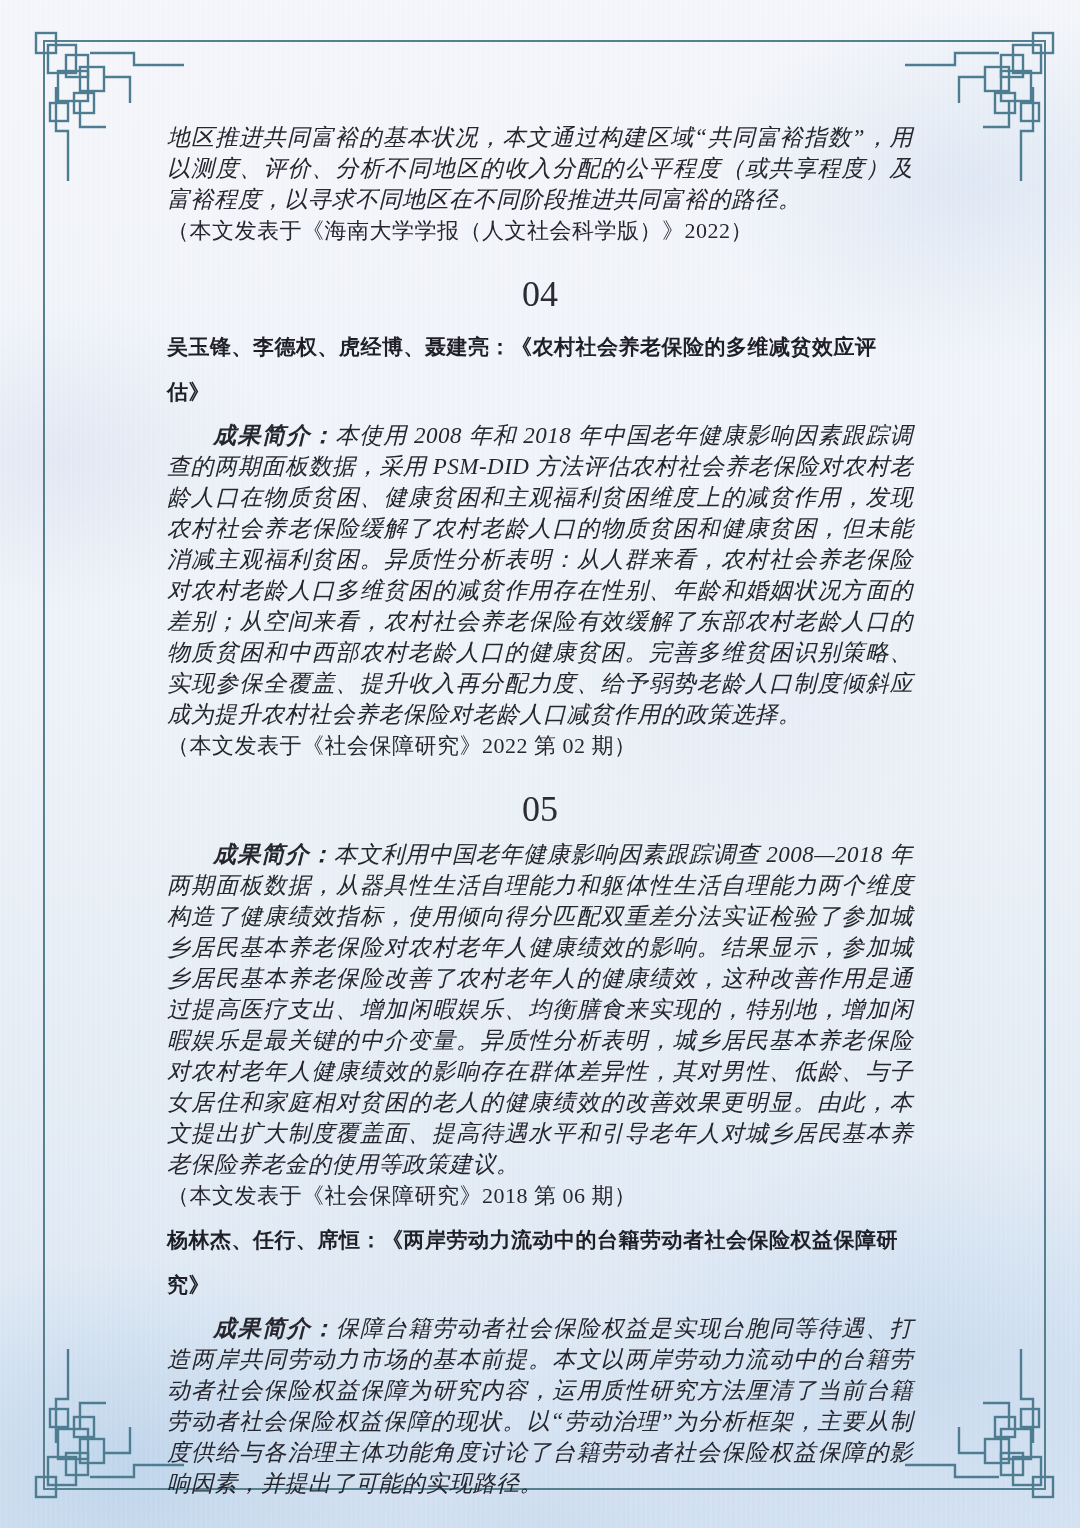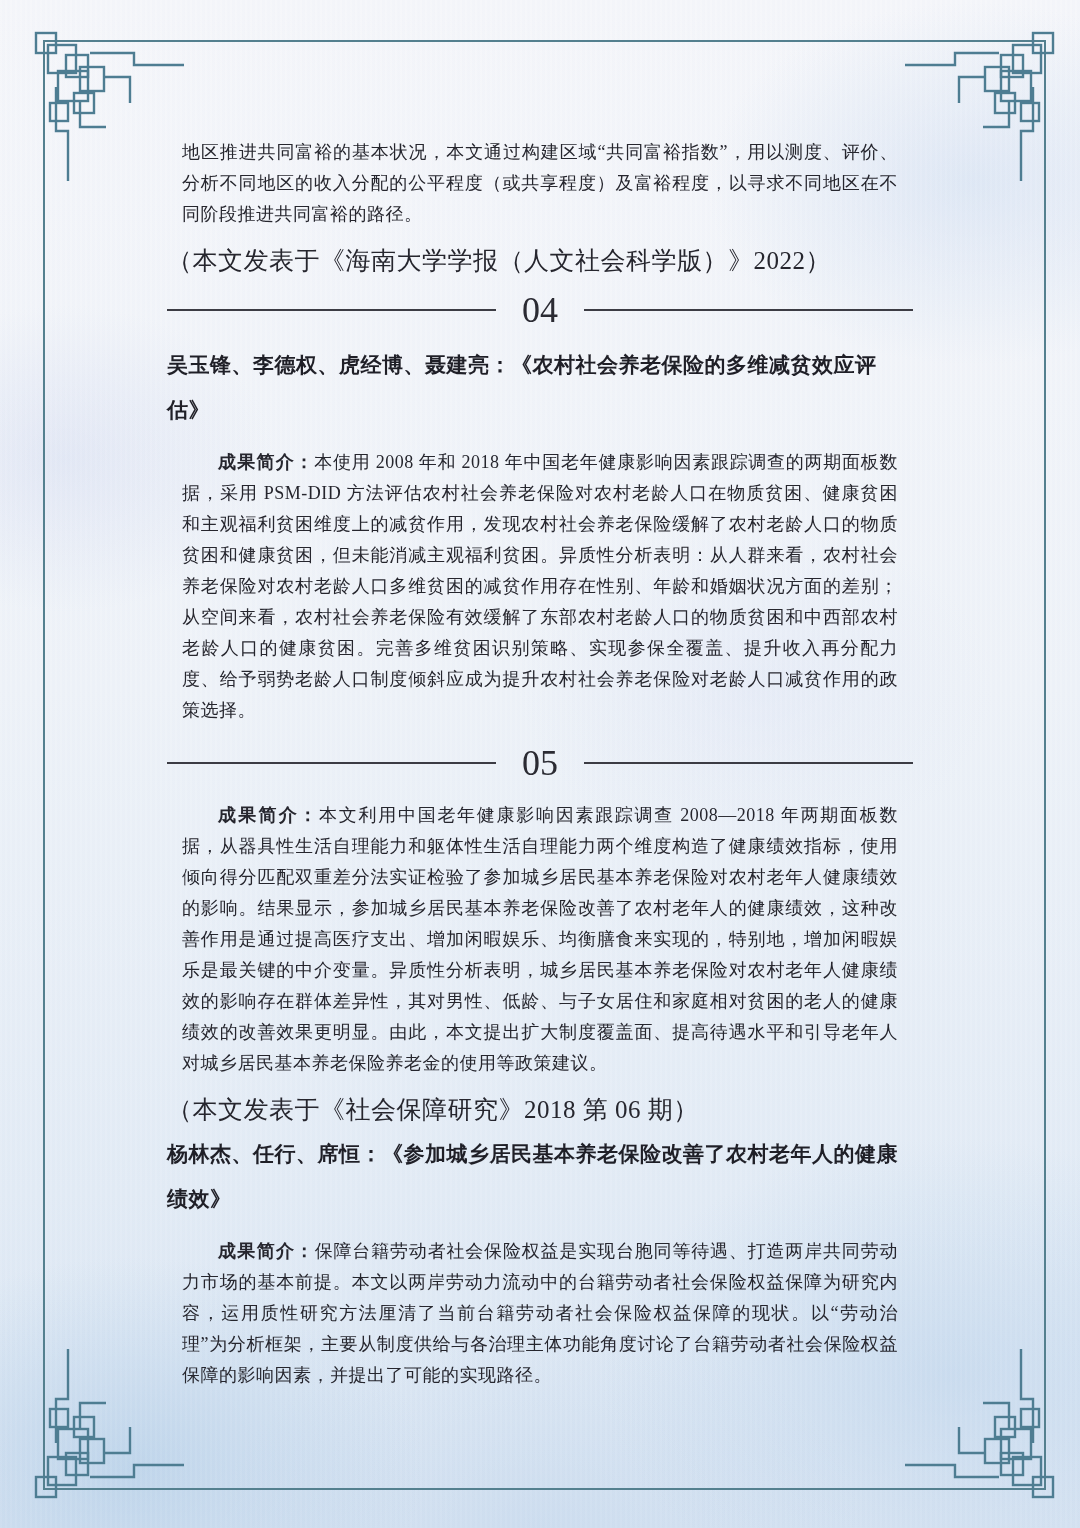--- a/index.html
+++ b/index.html
@@ -29,28 +29,29 @@
   }
   .corner{position:absolute;width:170px;height:170px;color:#4e7d92;}
   .corner.tl{left:34px;top:31px;}
   .corner.tr{right:25px;top:31px;transform:scaleX(-1);}
   .corner.bl{left:34px;bottom:29px;transform:scaleY(-1);}
   .corner.br{right:25px;bottom:29px;transform:scale(-1,-1);}
   .content{
     position:absolute;left:167px;top:122px;width:746px;
   }
   .body-text{
-    margin:15px;font-size:18px;line-height:31px;text-align:justify;
+    margin:0;font-size:23px;line-height:31px;text-align:justify;
     letter-spacing:.5px;
+    font-style:italic;
   }
   .indent{text-indent:2em;}
   .label-bold{font-weight:bold;font-family:"Liberation Sans","DejaVu Sans",sans-serif;letter-spacing:1px;}
-  .pub{margin:0;font-size:25px;line-height:31px;letter-spacing:.5px;}
+  .pub{margin:0;font-size:22px;line-height:31px;letter-spacing:.5px;}
   .divider{
-    display:flex;align-items:center;margin:12px 0 10px 0;height:44px;
+    display:flex;align-items:center;margin:24px 0 10px 0;height:44px;flex-direction:column;
   }
   .divider .rule{flex:1;border-top:2px solid #3c3c44;}
   .divider .num{
     font-size:36px;line-height:44px;padding:0 26px;color:#2b2b33;
     font-family:"Liberation Serif","DejaVu Serif",serif;
   }
   .sec-title{
     margin:2px 0 6px 0;text-align:left;font-weight:bold;
     font-family:"Liberation Sans","DejaVu Sans",sans-serif;
     font-size:21px;line-height:45px;letter-spacing:.5px;color:#1f1f27;
@@ -104,32 +105,33 @@
     <p class="pub">（本文发表于《海南大学学报（人文社会科学版）》2022）</p>
 
     <div class="sec">
       <div class="divider">
         <div class="rule"></div>
         <span class="num">04</span>
         <div class="rule"></div>
       </div>
       <h3 class="sec-title">吴玉锋、李德权、虎经博、聂建亮：《农村社会养老保险的多维减贫效应评估》</h3>
       <p class="body-text indent"><span class="label-bold">成果简介：</span><span>本使用 2008 年和 2018 年中国老年健康影响因素跟踪调查的两期面板数据，采用 PSM-DID 方法评估农村社会养老保险对农村老龄人口在物质贫困、健康贫困和主观福利贫困维度上的减贫作用，发现农村社会养老保险缓解了农村老龄人口的物质贫困和健康贫困，但未能消减主观福利贫困。异质性分析表明：从人群来看，农村社会养老保险对农村老龄人口多维贫困的减贫作用存在性别、年龄和婚姻状况方面的差别；从空间来看，农村社会养老保险有效缓解了东部农村老龄人口的物质贫困和中西部农村老龄人口的健康贫困。完善多维贫困识别策略、实现参保全覆盖、提升收入再分配力度、给予弱势老龄人口制度倾斜应成为提升农村社会养老保险对老龄人口减贫作用的政策选择。</span></p>
+      <p class="pub">（本文发表于《社会保障研究》2022 第 02 期）</p>
     </div>
 
     <div class="sec">
       <div class="divider">
         <div class="rule"></div>
         <span class="num">05</span>
         <div class="rule"></div>
       </div>
       <p class="body-text indent"><span class="label-bold">成果简介：</span><span>本文利用中国老年健康影响因素跟踪调查 2008—2018 年两期面板数据，从器具性生活自理能力和躯体性生活自理能力两个维度构造了健康绩效指标，使用倾向得分匹配双重差分法实证检验了参加城乡居民基本养老保险对农村老年人健康绩效的影响。结果显示，参加城乡居民基本养老保险改善了农村老年人的健康绩效，这种改善作用是通过提高医疗支出、增加闲暇娱乐、均衡膳食来实现的，特别地，增加闲暇娱乐是最关键的中介变量。异质性分析表明，城乡居民基本养老保险对农村老年人健康绩效的影响存在群体差异性，其对男性、低龄、与子女居住和家庭相对贫困的老人的健康绩效的改善效果更明显。由此，本文提出扩大制度覆盖面、提高待遇水平和引导老年人对城乡居民基本养老保险养老金的使用等政策建议。</span></p>
       <p class="pub">（本文发表于《社会保障研究》2018 第 06 期）</p>
     </div>
 
     <div class="sec">
-      <h3 class="sec-title">杨林杰、任行、席恒：《参加城乡居民基本养老保险改善了农村老年人的健康绩效》</h3>
+      <h3 class="sec-title">杨林杰、任行、席恒：《两岸劳动力流动中的台籍劳动者社会保险权益保障研究》</h3>
       <p class="body-text indent"><span class="label-bold">成果简介：</span><span>保障台籍劳动者社会保险权益是实现台胞同等待遇、打造两岸共同劳动力市场的基本前提。本文以两岸劳动力流动中的台籍劳动者社会保险权益保障为研究内容，运用质性研究方法厘清了当前台籍劳动者社会保险权益保障的现状。以“劳动治理”为分析框架，主要从制度供给与各治理主体功能角度讨论了台籍劳动者社会保险权益保障的影响因素，并提出了可能的实现路径。</span></p>
 
     </div>
 
   </div>
 </div>
 
 </body></html>

